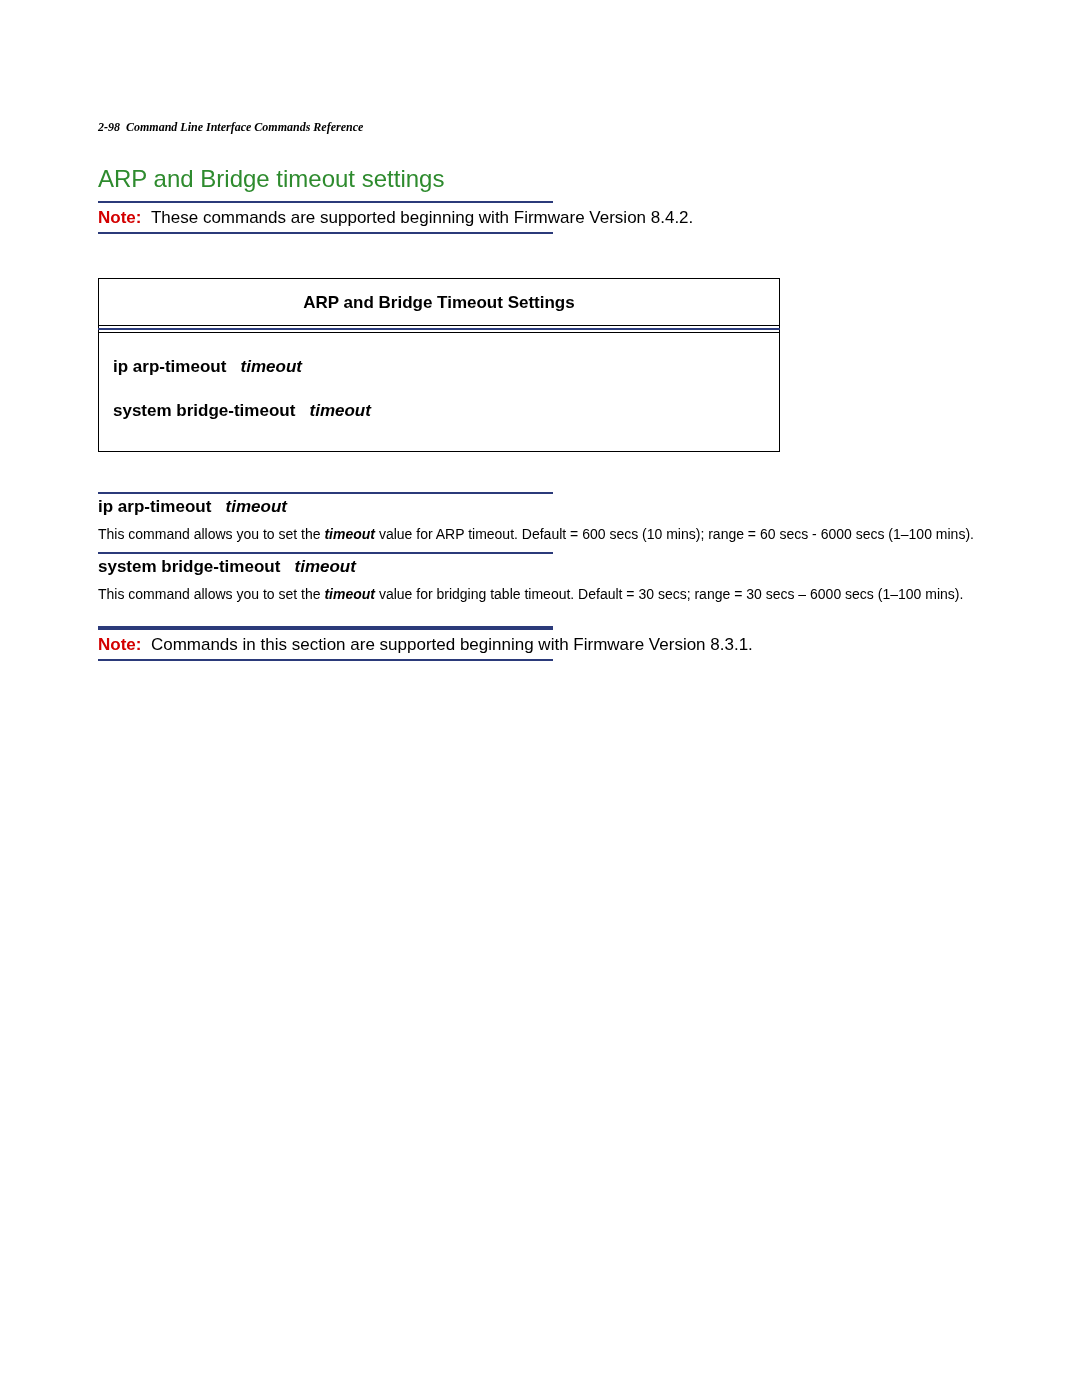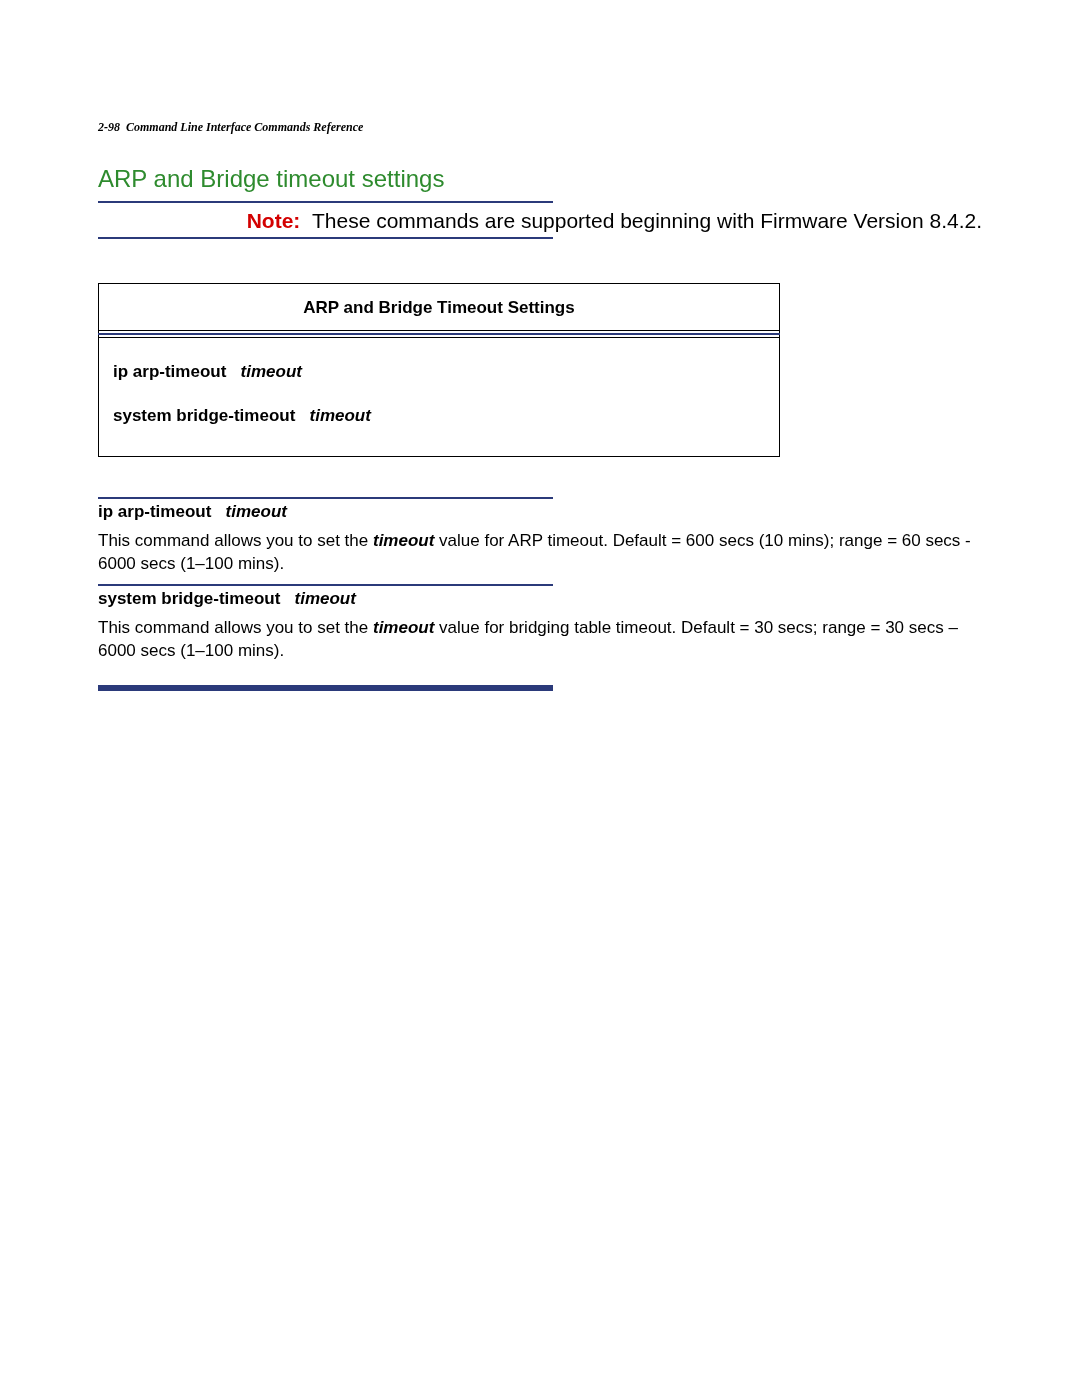--- a/index.html
+++ b/index.html
@@ -31,24 +31,23 @@
   }
   .title-rule,
   .note-rule,
   .sub-rule {
     height: 2px;
     background: #2b3a7a;
     width: 455px;
     margin: 0;
   }
   .note-line {
-    font-size: 21px;
+    font-size: 17px;
     line-height: 1.35;
     margin: 4px 0 2px 0;
-    text-align: right;
   }
   .note-label {
     color: #d30000;
     font-weight: 700;
   }
   .box {
     border: 1px solid #000;
     margin-top: 44px;
     width: 680px;
   }
@@ -77,21 +76,21 @@
   .bold { font-weight: 700; }
   .ital { font-style: italic; font-weight: 700; }
   .subsection {
     margin-top: 40px;
   }
   .sub-head {
     font-size: 17px;
     margin: 3px 0 8px 0;
   }
   .body-text {
-    font-size: 17px;
+    font-size: 14px;
     line-height: 1.35;
     margin: 0 0 8px 0;
   }
   .second-section-title {
     margin-top: 28px;
   }
 </style>
 </head>
 <body>
 
@@ -147,15 +146,19 @@
       <span>&nbsp;</span>
       <span class="ital">timeout</span>
     </p>
     <p class="body-text">
       <span>This command allows you to set the </span><span class="ital">timeout</span><span> value for bridging table timeout. Default = 30 secs; range = 30 secs – 6000 secs (1–100 mins).</span>
     </p>
   </div>
 
   <div class="sub-rule" style="margin-top:22px"></div>
   <div class="title-rule"></div>
+  <p class="note-line">
+    <span class="note-label">Note:</span>
+    &nbsp;<span>Commands in this section are supported beginning with Firmware Version 8.3.1.</span>
+  </p>
   <div class="note-rule"></div>
 
 </div>
 
 </body></html>

